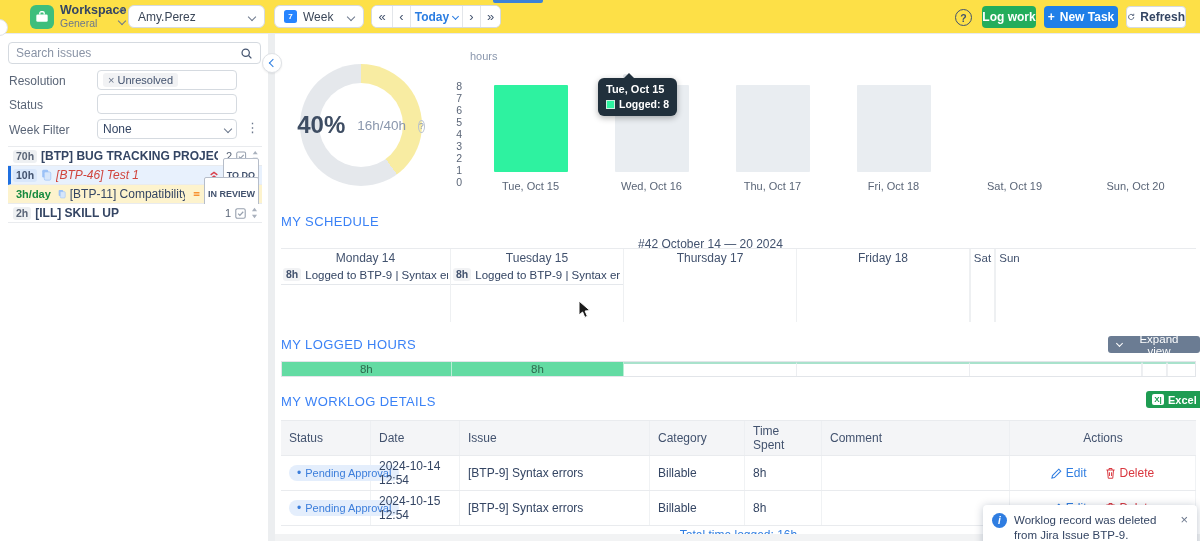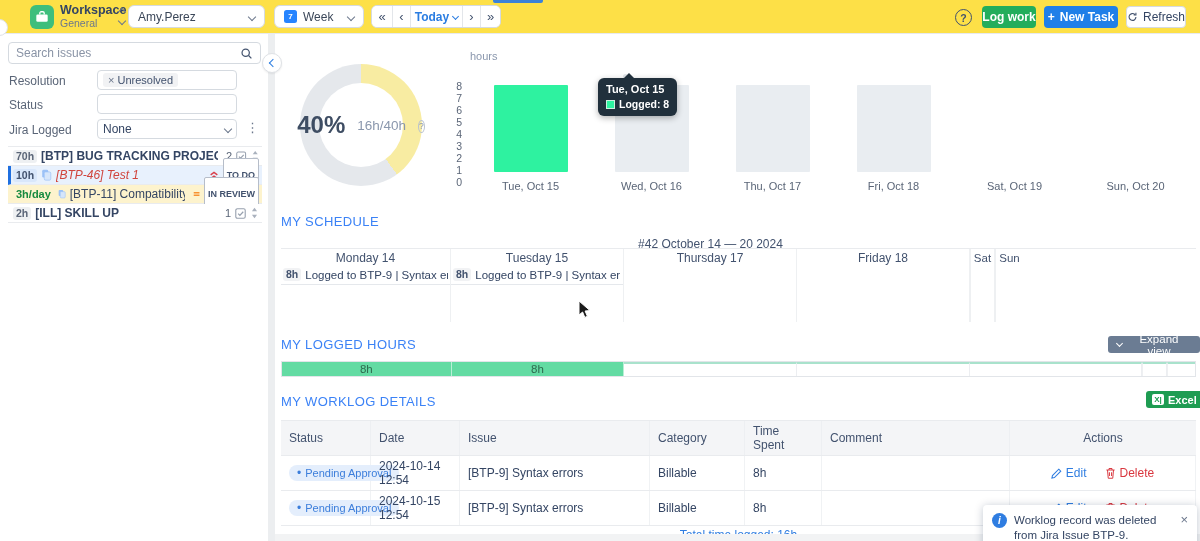--- a/index.html
+++ b/index.html
@@ -30,21 +30,21 @@
   .navseg{display:flex;align-items:center;justify-content:center;font-size:13px;color:#42526e;border-left:1px solid #e3e6ea;cursor:pointer;background:#fff}
   .navseg:first-child{border-left:none}
   .seg-first,.seg-last{width:20px} .seg-prev,.seg-next{width:18px}
   .seg-today{width:52px;gap:4px;color:var(--today);font-weight:bold;font-size:12px}
   .seg-today .chev{border-color:var(--today);width:5px;height:5px}
   .top-accent{position:absolute;left:493px;top:0;width:50px;height:3px;background:#3b82d9;border-radius:0 0 2px 2px}
   .help-circle{position:absolute;left:955px;top:9px;width:17px;height:17px;border-radius:50%;border:1.5px solid #42526e;color:#42526e;font-size:10.5px;font-weight:bold;display:flex;align-items:center;justify-content:center;cursor:pointer}
   .btn{position:absolute;top:6px;height:22px;border-radius:4px;font-size:12px;font-weight:bold;display:flex;align-items:center;justify-content:center;gap:5px;cursor:pointer;border:none}
   .btn-logwork{left:982px;width:54px;background:var(--green);color:#fff}
   .btn-newtask{left:1044px;width:74px;background:var(--blue);color:#fff}
-  .btn-refresh{left:1126px;width:60px;background:#fff;border:1px solid #d5dae0;color:#344563;font-weight:normal}
+  .btn-refresh{left:1126px;width:60px;background:#fff;border:1px solid #d5dae0;color:#344563;font-weight:bold}
 
   
   .sidebar{position:absolute;left:0;top:34px;width:268px;bottom:0;background:#fff;z-index:2}
   .searchbox{position:absolute;left:8px;top:8px;width:253px;height:22px;border:1px solid #d5dae0;border-radius:4px;display:flex;align-items:center;padding:0 7px;background:#fff}
   .searchbox input{border:none;outline:none;flex:1;font-size:12px;color:#344563;font-family:inherit}
   .searchbox input::placeholder{color:#8a94a6}
   .f-label{position:absolute;left:9px;font-size:12px;color:#5a6577}
   .f-field{position:absolute;left:97px;width:140px;height:20px;border:1px solid #d5dae0;border-radius:4px;background:#fff;display:flex;align-items:center;padding:0 5px;font-size:12px;color:#344563;cursor:pointer}
   .tag{background:#f1f2f4;border-radius:3px;padding:1px 5px;font-size:11px;color:#42526e;display:flex;align-items:center;gap:3px}
   .tag .x{color:#6b778c;font-size:11px;cursor:pointer}
@@ -210,21 +210,21 @@
     <div class="f-field" style="top:36px">
       <span class="tag">
         <span class="x">×</span>
         <span>Unresolved</span>
       </span>
     </div>
 
     <div class="f-label" style="top:64px">Status</div>
     <div class="f-field" style="top:60px"></div>
 
-    <div class="f-label" style="top:89px">Jira Logged</div>
+    <div class="f-label" style="top:89px">Week Filter</div>
     <div class="f-field" style="top:85px">
       <span>None</span>
       <span class="chev down" style="margin-left:auto"></span>
     </div>
     <div class="dots" style="top:86px">⋮</div>
 
     <div class="issues">
 
       <div class="irow">
         <span class="timechip">70h</span>

